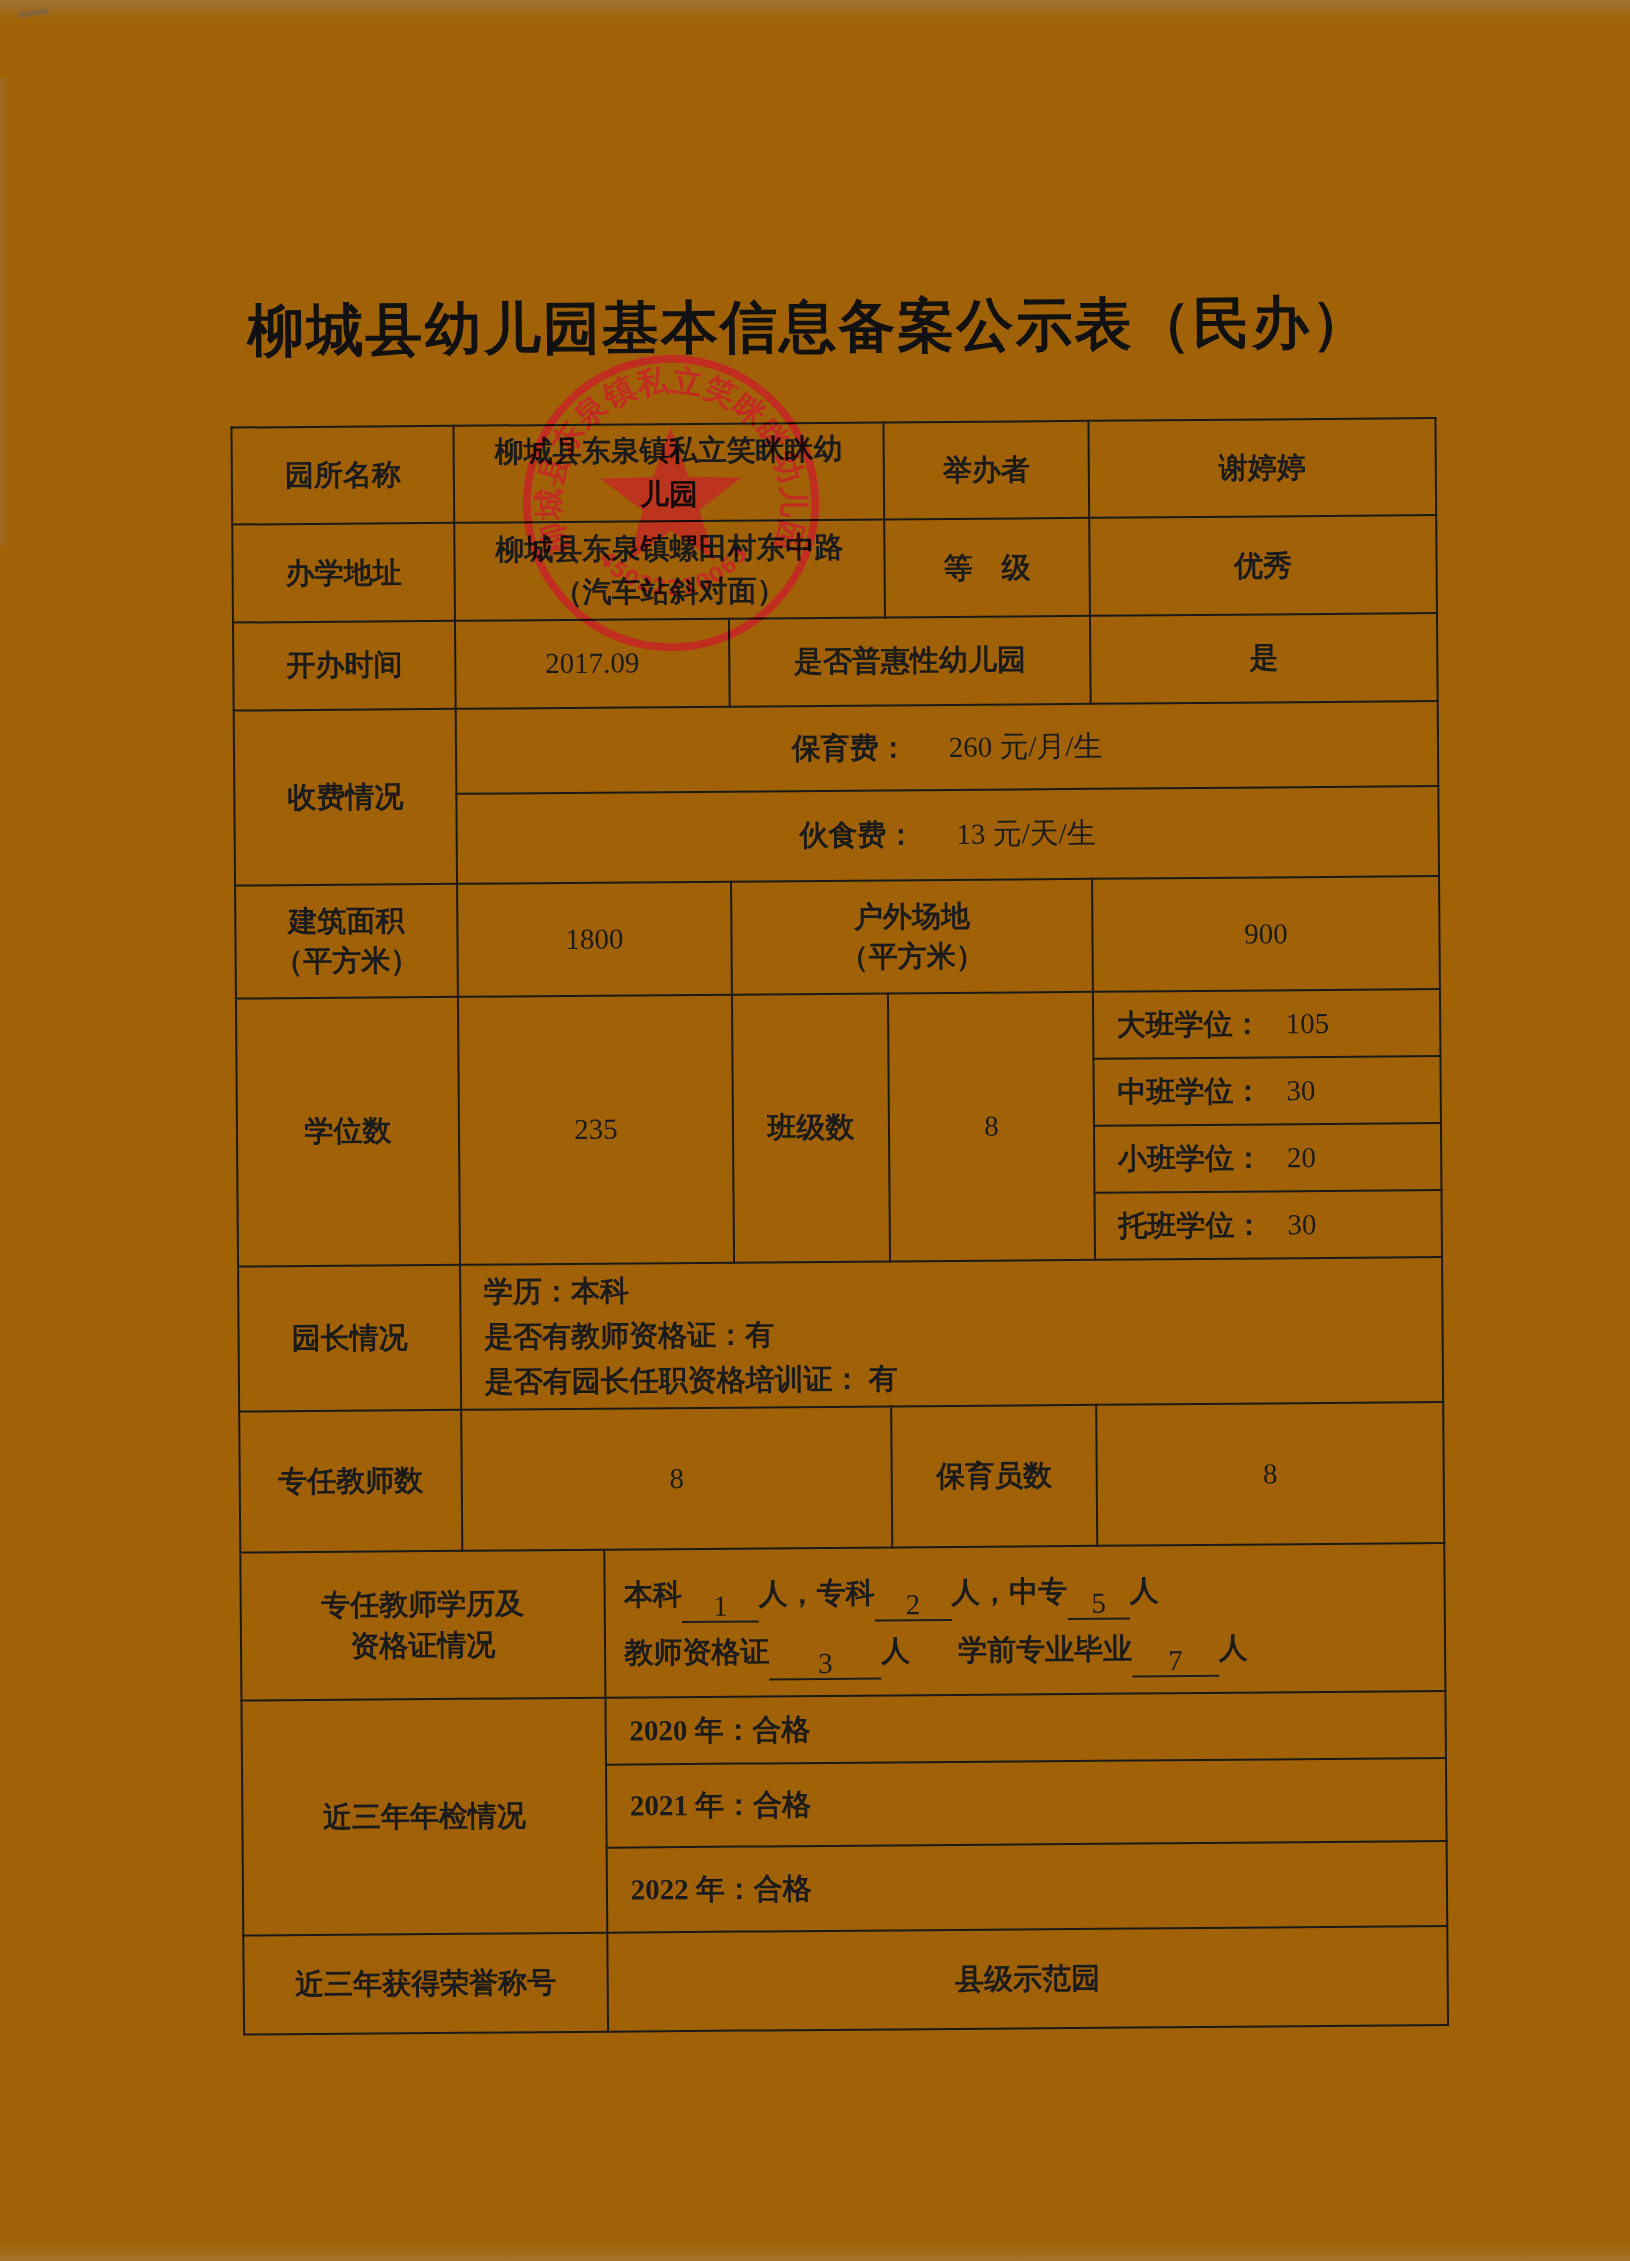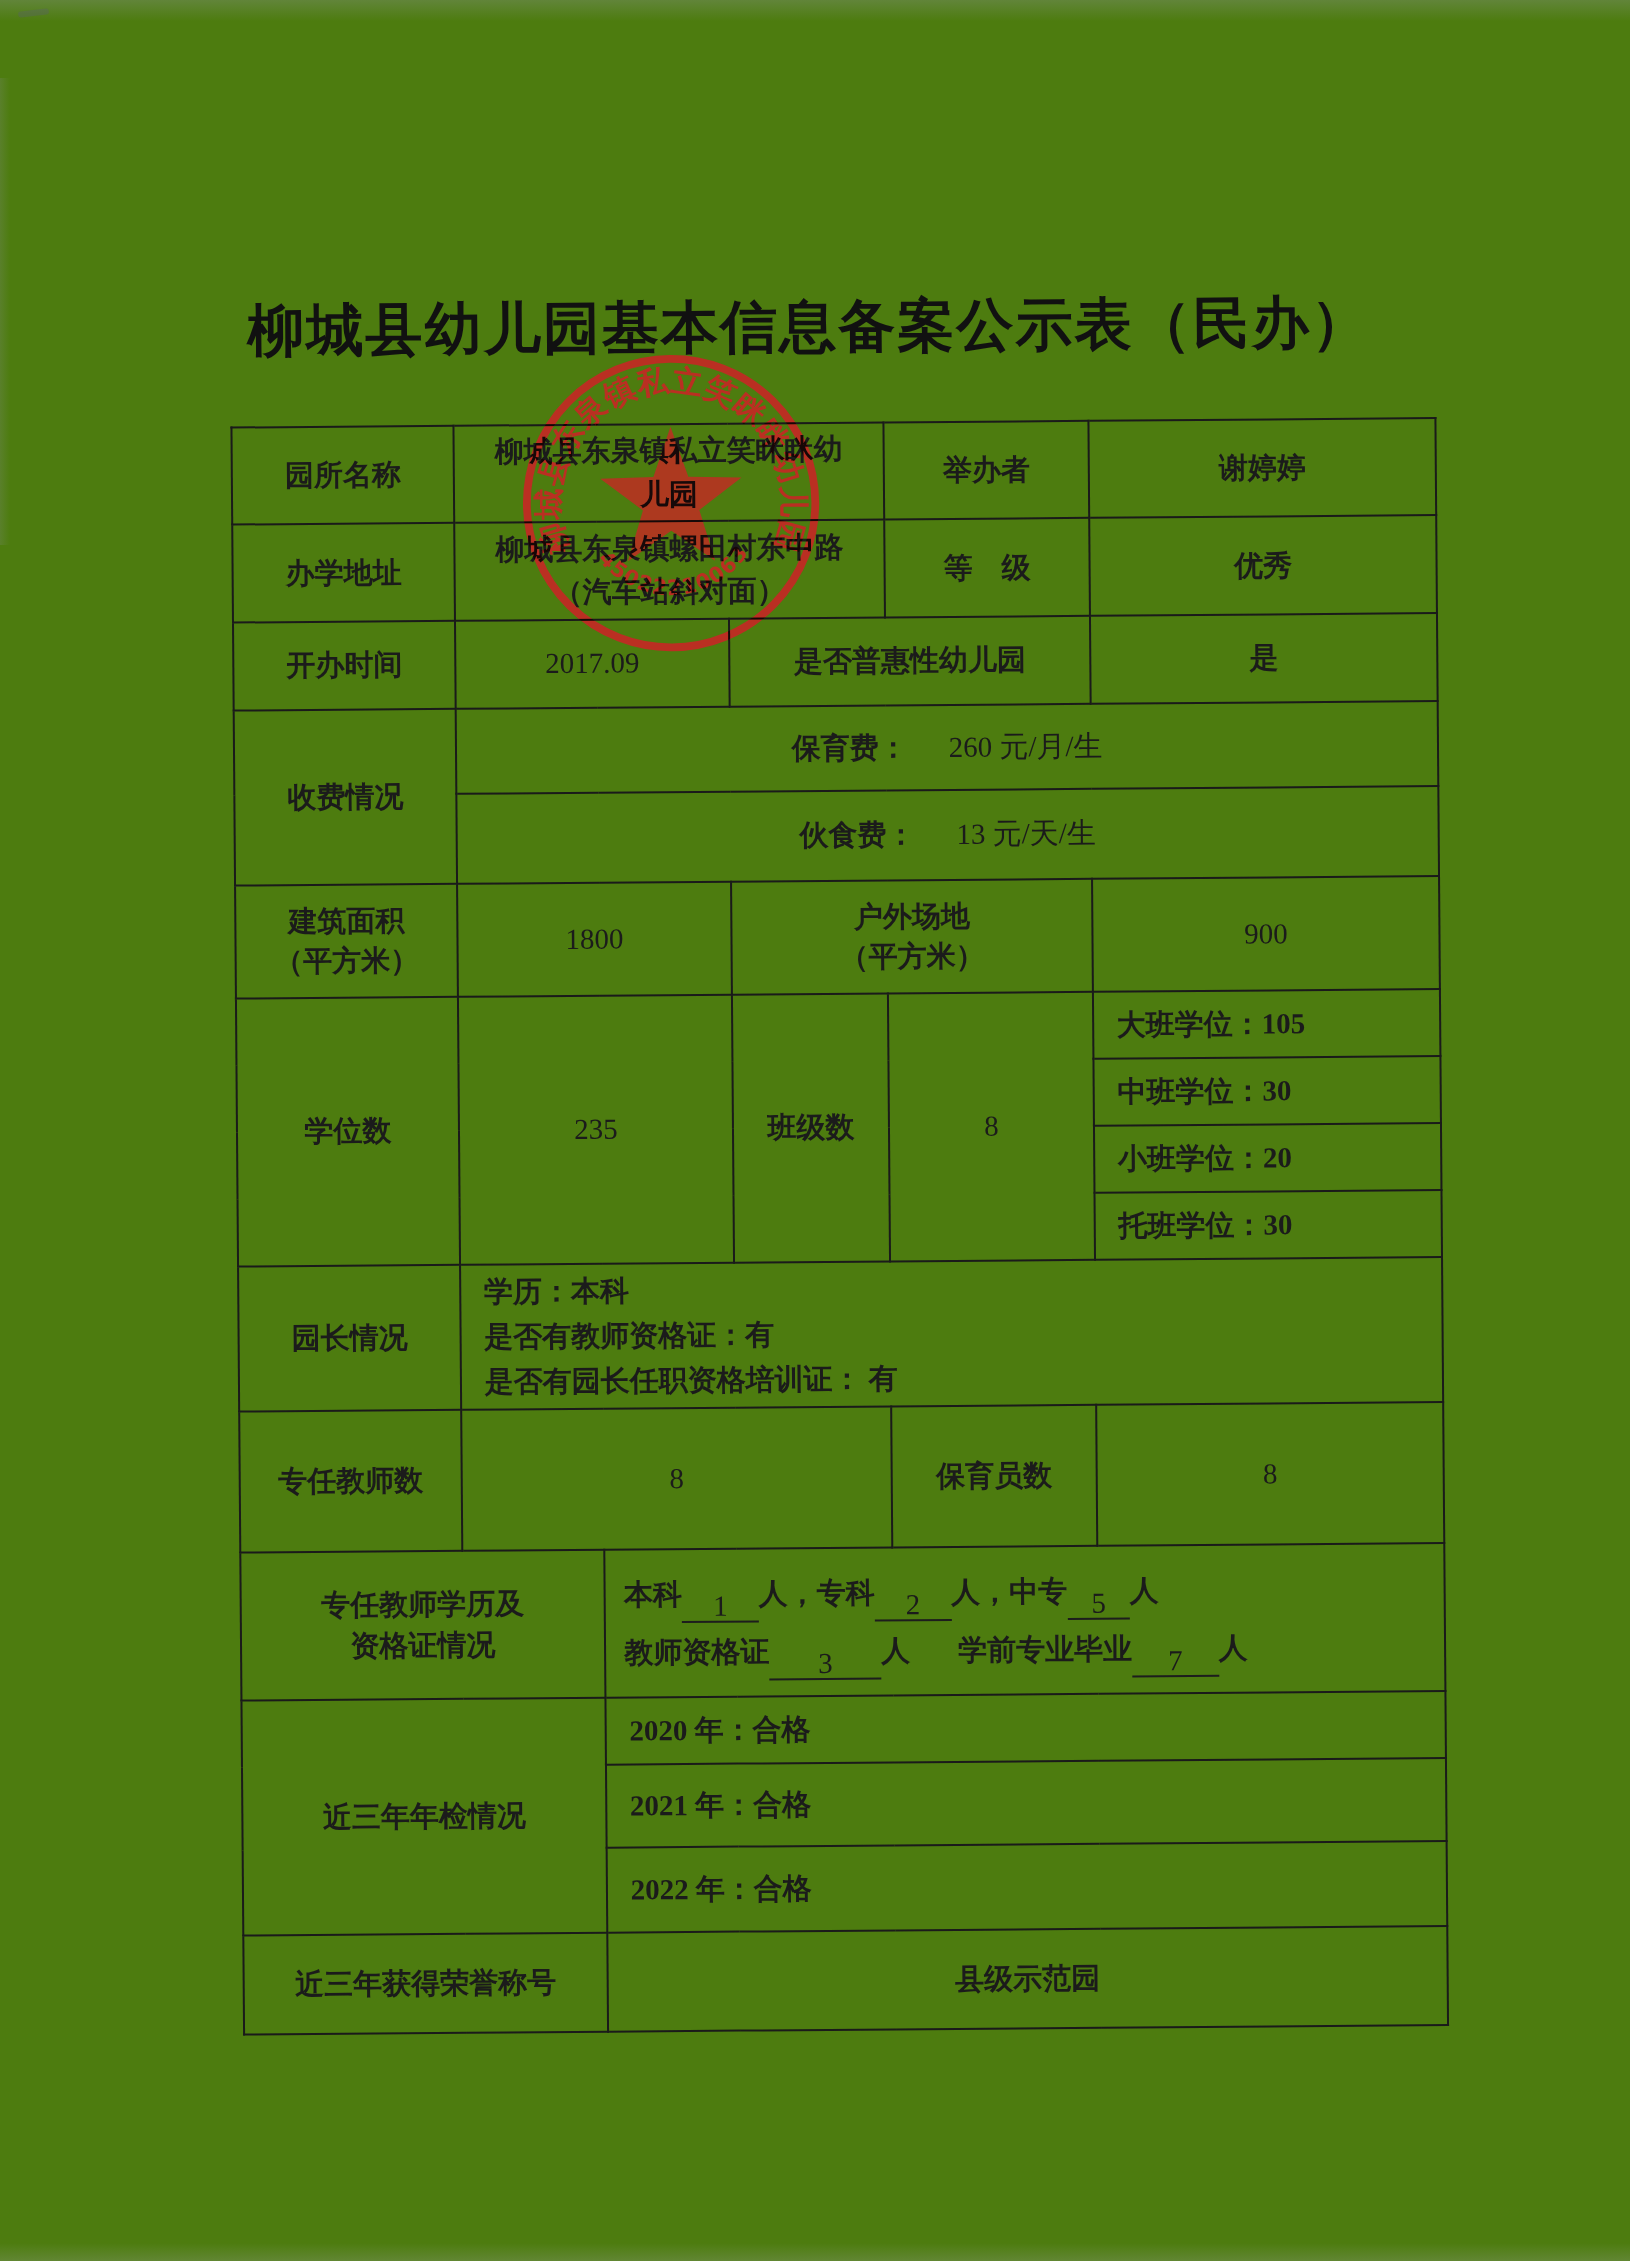--- a/index.html
+++ b/index.html
@@ -1,16 +1,16 @@
 <!DOCTYPE html>
 <html style="font-size:11.3px"><head>
 <meta charset="utf-8">
 <style>
   html,body{margin:0;padding:0;background:#ffffff;}
-  .page{position:relative;width:1630px;height:2261px;background:#4d7c0f;overflow:hidden;
+  .page{position:relative;width:1630px;height:2261px;background:#a16207;overflow:hidden;
         font-family:"Liberation Serif","DejaVu Serif",serif;color:#1b1b1b;}
   .scan-top{position:absolute;top:0;left:0;width:100%;height:21px;
         background:linear-gradient(180deg,rgba(150,156,168,.28),rgba(252,252,251,0));}
   .scan-bottom{position:absolute;bottom:0;left:0;width:100%;height:18.4px;
         background:linear-gradient(0deg,rgba(170,172,182,.22),rgba(252,252,251,0));}
   .scan-left{position:absolute;top:78px;left:0;width:10px;height:467px;
         background:linear-gradient(90deg,rgba(140,144,154,.20),rgba(252,252,251,0));}
   .speck{position:absolute;left:18.4px;top:10px;width:31px;height:5.7px;border-radius:2.8px;
         background:rgba(90,95,110,.35);transform:rotate(-7deg);}
   .sheet{position:absolute;inset:0;transform:rotate(-0.45deg);transform-origin:50% 50%;}
@@ -20,21 +20,21 @@
 
   table.form{position:absolute;left:236px;top:422px;width:1204px;
         border-collapse:collapse;table-layout:fixed;background:transparent;
         border:2.8px solid #141414;}
   td{border:2.1px solid #1a1a1a;font-size:29px;font-weight:600;text-align:center;
         vertical-align:middle;padding:4.2px 7px;overflow:hidden;line-height:1.4;}
   .num{font-weight:400;}
   .preline{white-space:pre-line;}
   .wrapcell{padding:4.2px 35px;line-height:1.5;}
   .leftcell{text-align:left;padding-left:22.6px;}
-  .seat-gap{font-weight:700;}
+  .seat-gap{margin-left:24px;font-weight:400;}
   .fee-gap{margin-left:41px;font-weight:400;}
   .pline{text-align:left;padding-left:15.6px;line-height:1.55;}
   .qcell{text-align:left;padding-left:18.4px;line-height:2.0;font-weight:600;}
   .blank{display:inline-block;border-bottom:2.1px solid #1d1d1d;text-align:center;
         font-weight:400;line-height:1.05;vertical-align:bottom;padding:0 2.8px;}
   .w-s{min-width:57px;} .w-m{min-width:71px;} .w-l{min-width:106px;} .w-xl{min-width:81px;}
   .gap-before{margin-left:48px;}
 
   .stamp{position:absolute;left:524px;top:350px;width:304px;height:304px;
         mix-blend-mode:multiply;opacity:.92;}

